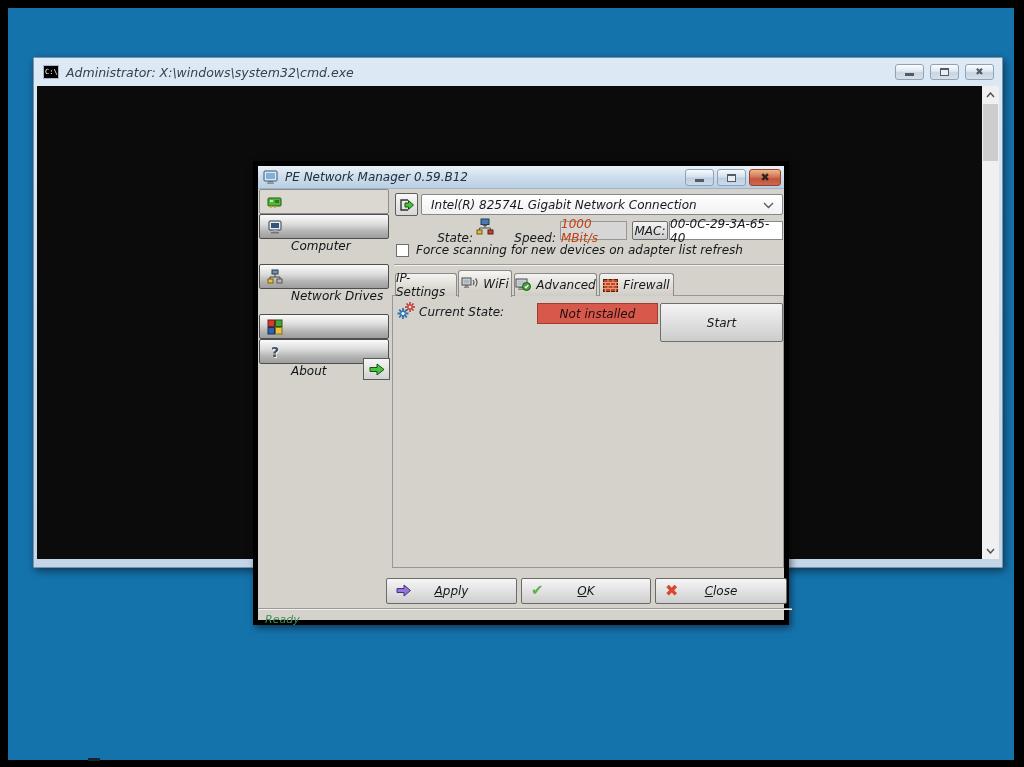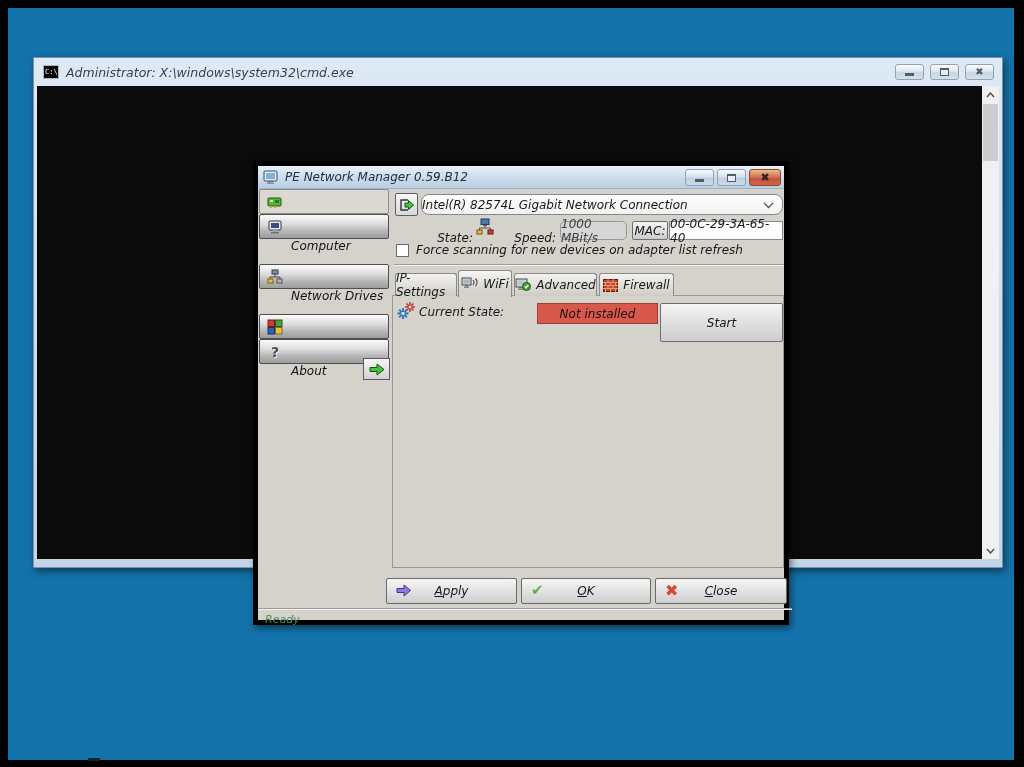--- a/index.html
+++ b/index.html
@@ -62,30 +62,30 @@
   .side-btn.selected { background:#dbd8d1; border:1px solid #8d8d8d; }
   .side-label { font-size:12px; color:#101418;margin-top:39px; }
   .side-arrow-btn { position:absolute; left:105px; top:192px; width:27px; height:22px;
     background:linear-gradient(180deg,#f6f6f6,#d2d2d2); border:1px solid #5a5a5a;
     display:flex; align-items:center; justify-content:center; }
 
   .tool-btn { position:absolute; left:137px; top:27px; width:23px; height:23px;
     background:linear-gradient(180deg,#f8f8f8,#d8d8d8); border:1px solid #5e5e5e; border-radius:2px;
     display:flex; align-items:center; justify-content:center; }
   .adapter-select { position:absolute; left:163px; top:28px; width:362px; height:21px;
-    background:linear-gradient(180deg,#ffffff,#f1f1f1); border:1px solid #86898c; border-radius:8px;
-    display:flex; align-items:center; }
+    background:linear-gradient(180deg,#ffffff,#f1f1f1); border:1px solid #86898c; border-radius:2px;
+    display:flex; align-items:center; padding-left:9px; }
   .adapter-chevron { position:absolute; right:8px; top:7px; }
 
   .field-label { position:absolute; top:57px; text-align:right; color:#15181b;margin-top:8px; }
   .state-icon-wrap { position:absolute; left:218px; top:52px; }
   .btn-flat { background:linear-gradient(180deg,#f4f4f4,#dcdcdc 60%,#cccccc);
     border:1px solid #6e6e6e; border-radius:2px; display:flex; align-items:center; justify-content:center; }
   .speed-box { position:absolute; left:302px; top:55px; width:67px; height:19px;
-    background:#d6d6d6; border:1px solid #979797; border-radius:5px; color:#404040;
+    background:#d6d6d6; border:1px solid #979797; border-radius:0; color:#c2410c;
     display:flex; align-items:center; justify-content:center; }
   .mac-btn { position:absolute; left:374px; top:55px; width:36px; height:19px; }
   .mac-value { position:absolute; left:411px; top:55px; width:114px; height:19px;
     background:#fff; border:1px solid #86898c; display:flex; align-items:center; justify-content:center; }
 
   .checkbox { position:absolute; left:138px; top:78px; width:13px; height:13px; background:#fff; border:1px solid #6e6e6e; }
   .checkbox-label { position:absolute; left:158px; top:77px; }
   .groove { border-top:1px solid #9b9b9b; border-bottom:1px solid #f2f1ee; height:2px; position:absolute; }
   .groove-top { left:136px; top:98px; width:390px; }
 

